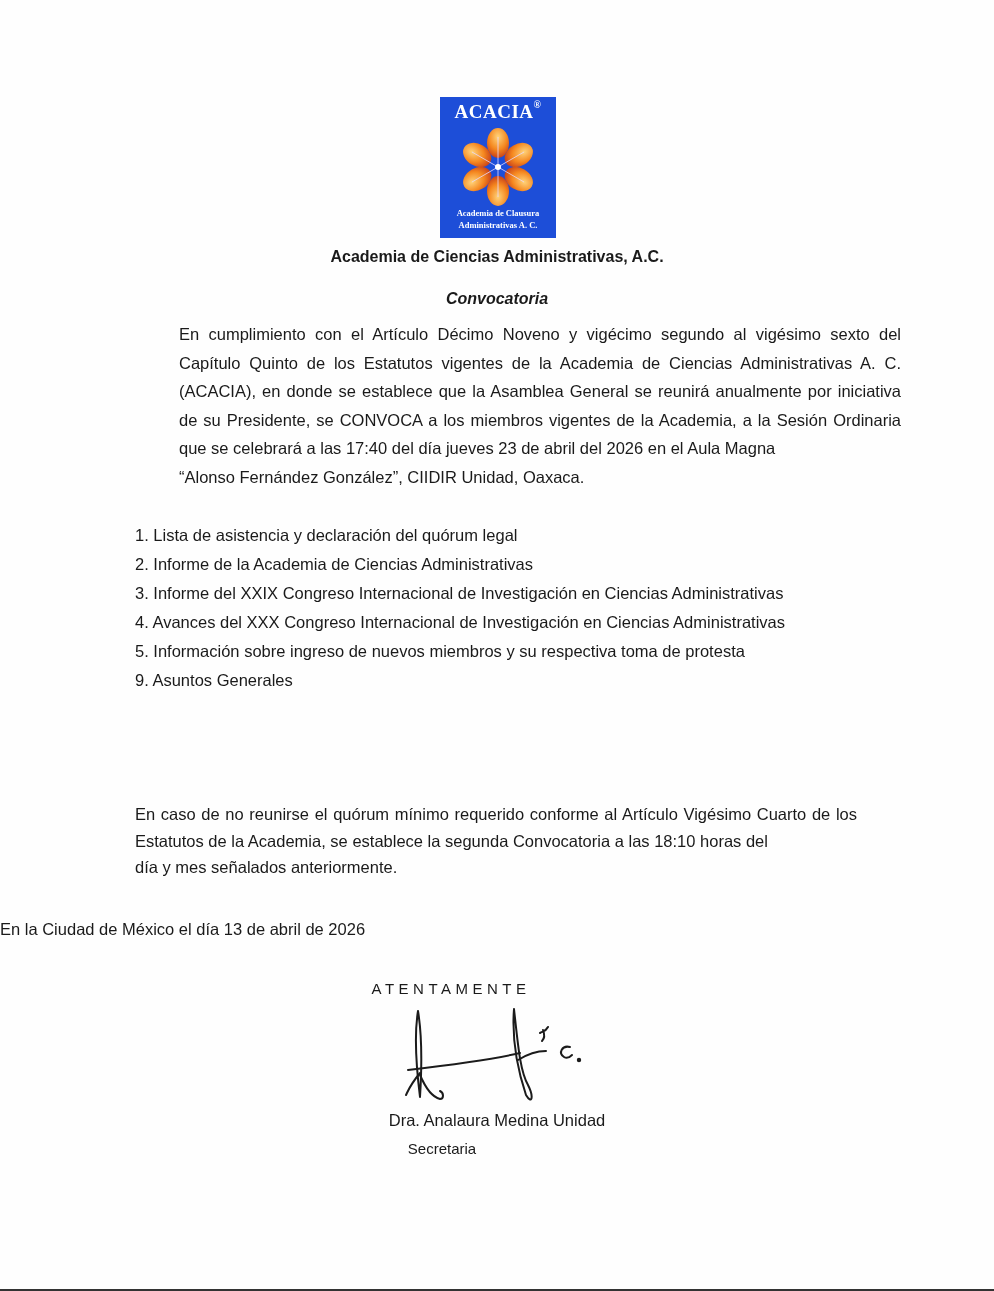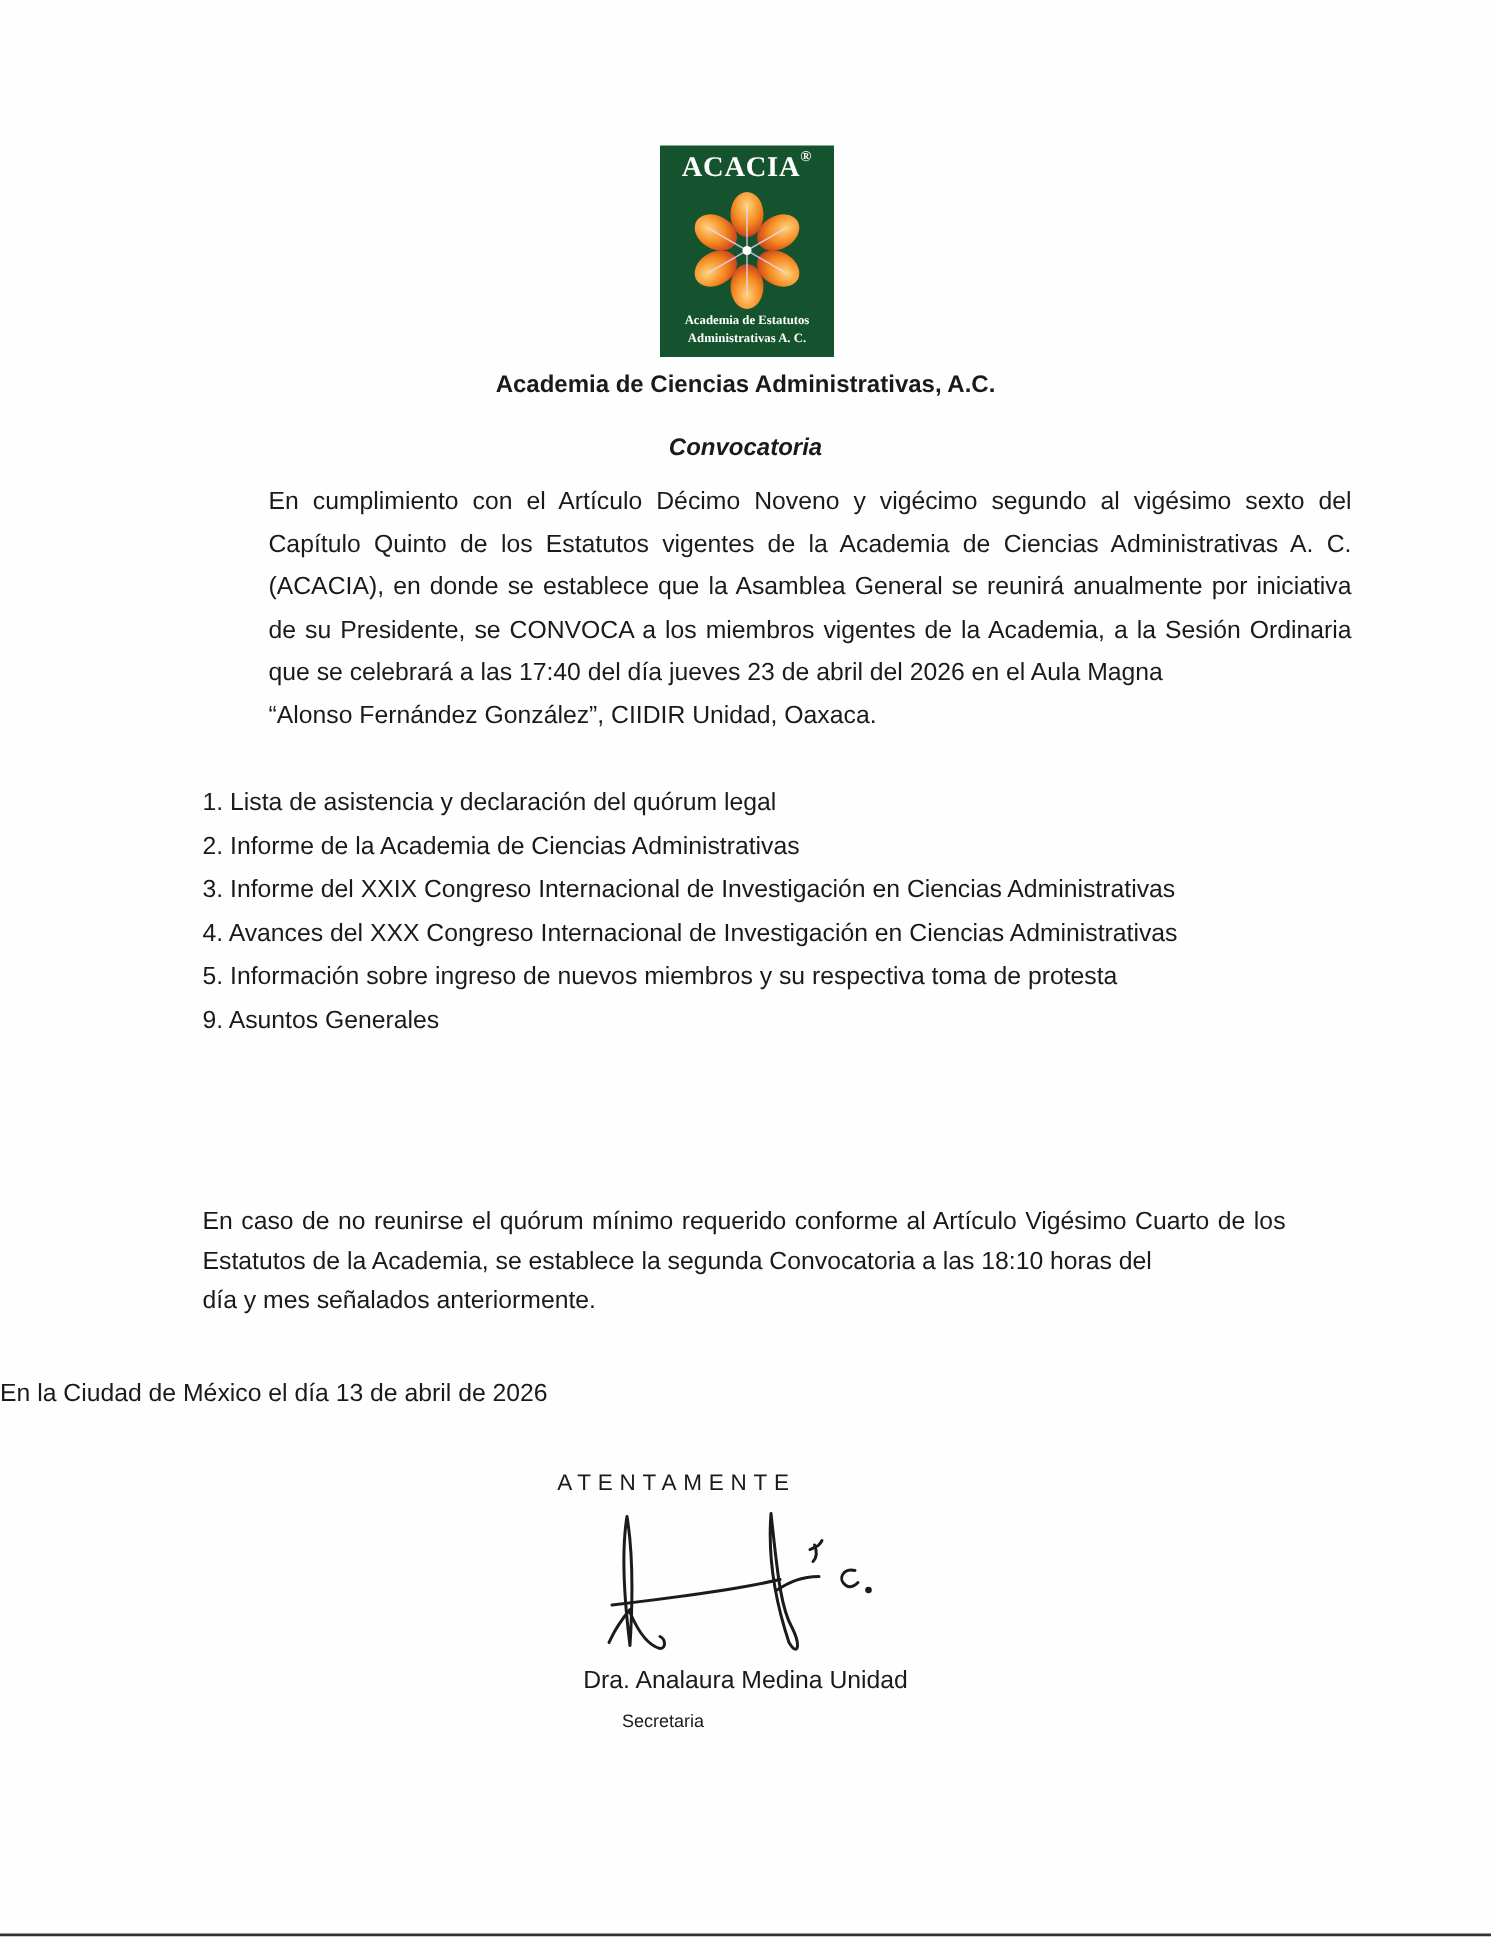--- a/index.html
+++ b/index.html
@@ -1,41 +1,41 @@
 <!DOCTYPE html>
 <html><head>
 <meta charset="utf-8">
 <style>
   html, body { margin:0; padding:0; background:#ffffff; }
   body { width:994px; height:1291px; position:relative; overflow:hidden;
          font-family:"Liberation Sans", sans-serif; color:#1a1a1a; }
   .page { position:absolute; left:0; top:0; width:994px; height:1291px; background:#fefefe; }
   .bottom-rule { position:absolute; left:0; right:0; bottom:0; height:2px; background:#333; }
   .logo { position:absolute; left:440px; top:97px; width:116px; height:141px;
-          background:#14532d; box-sizing:border-box; }
+          background:#1d4ed8; box-sizing:border-box; }
   .logo-title { position:absolute; left:0; right:0; top:4px; text-align:center;
           font-family:"Liberation Serif", serif; font-weight:bold; color:#fff; font-size:19px; letter-spacing:0.5px; }
   .logo-title sup { font-size:10px; vertical-align:top; position:relative; top:-2px; }
   .logo svg { position:absolute; left:14px; top:28px; }
   .logo-sub { position:absolute; left:0; right:0; top:110px; text-align:center;
           font-family:"Liberation Serif", serif; font-weight:bold; color:#fff; font-size:8.5px; line-height:12px; }
   .heading { position:absolute; left:0; width:994px; text-align:center; font-size:16px; }
   .org-title { top:248px; font-weight:bold; }
   .conv-title { top:290px; font-weight:bold; font-style:italic; }
   .para { position:absolute; left:135px; width:722px; font-size:16.5px; line-height:28.6px; text-align:justify; }
   .para .lastline { text-align:left; }
   .p1 { top:320px;margin-left:44px; }
   .agenda { position:absolute; left:135px; top:521px; font-size:16.5px; line-height:29px; }
   .agenda div { white-space:nowrap; }
   .p2 { top:781px; line-height:26.5px;margin-top:20px; }
   .date-line { position:absolute; left:0; width:994px; top:920px; text-align:left; font-size:16.5px; }
   .atentamente { position:absolute; left:0; width:902px; top:980px; text-align:center; font-size:15px; letter-spacing:4.5px; }
   .signature { position:absolute; left:400px; top:1005px; }
   .signer { position:absolute; left:0; width:994px; top:1111px; text-align:center; font-size:16.5px; }
-  .role { position:absolute; left:0; width:884px; top:1140px; text-align:center; font-size:12px; }
+  .role { position:absolute; left:0; width:884px; top:1140px; text-align:center; font-size:15px; }
 </style>
 </head>
 <body>
 
 <div class="page">
 
   <div class="logo">
     <div class="logo-title">
       <span>ACACIA</span><sup>®</sup>
     </div>
@@ -59,21 +59,21 @@
           <line x1="0" y1="0" x2="26" y2="-15"></line>
           <line x1="0" y1="0" x2="26" y2="15"></line>
           <line x1="0" y1="0" x2="0" y2="30"></line>
           <line x1="0" y1="0" x2="-26" y2="15"></line>
           <line x1="0" y1="0" x2="-26" y2="-15"></line>
         </g>
         <circle cx="0" cy="0" r="3" fill="#ffffff"></circle>
       </g>
     </svg>
     <div class="logo-sub">
-      <div>Academia de Estatutos</div>
+      <div>Academia de Clausura</div>
       <div>Administrativas A. C.</div>
     </div>
   </div>
 
   <div class="heading org-title">Academia de Ciencias Administrativas, A.C.</div>
   <div class="heading conv-title">Convocatoria</div>
 
   <div class="para p1">
     <div>En cumplimiento con el Artículo Décimo Noveno y vigécimo segundo al vigésimo sexto del Capítulo Quinto de los Estatutos vigentes de la Academia de Ciencias Administrativas A. C. (ACACIA), en donde se establece que la Asamblea General se reunirá anualmente por iniciativa de su Presidente, se CONVOCA a los miembros vigentes de la Academia, a la Sesión Ordinaria que se celebrará a las 17:40 del día jueves 23 de abril del 2026 en el Aula Magna</div>
     <div class="lastline">“Alonso Fernández González”, CIIDIR Unidad, Oaxaca.</div>

